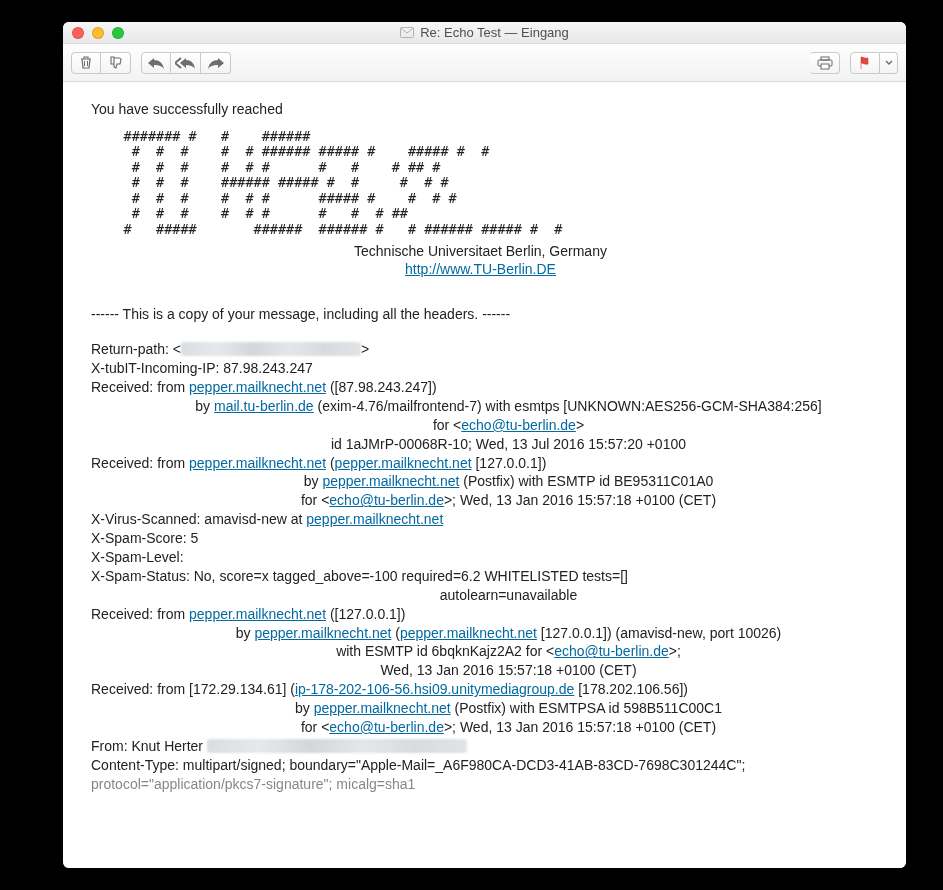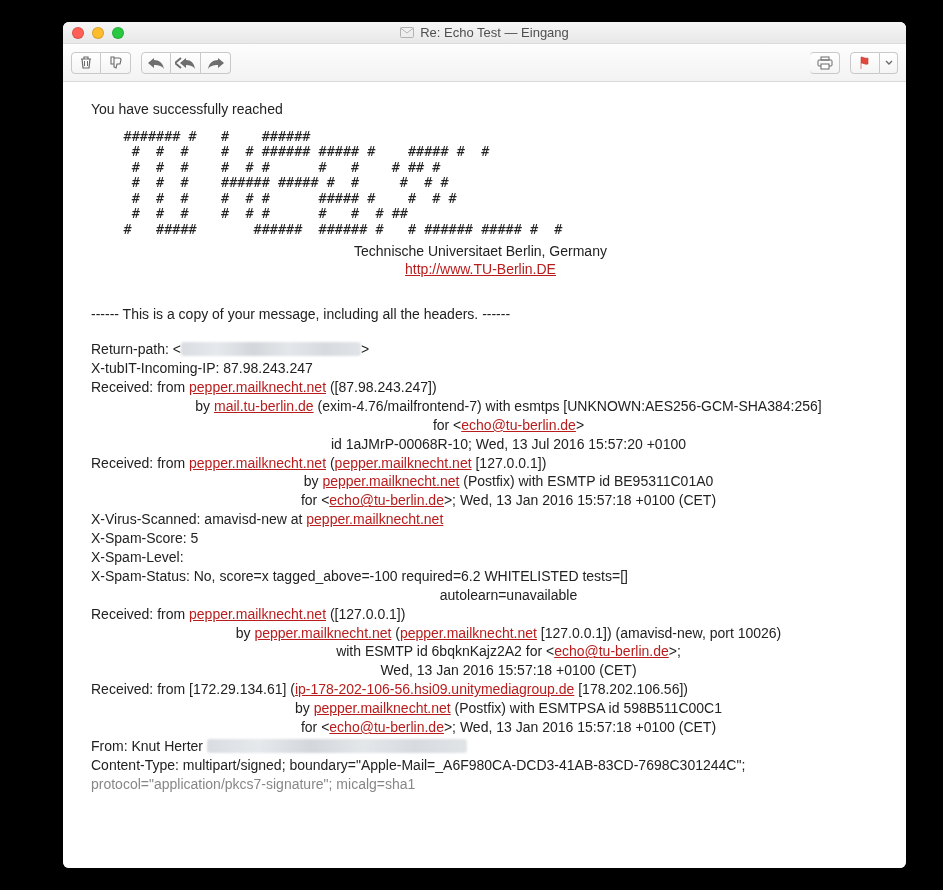--- a/index.html
+++ b/index.html
@@ -59,21 +59,21 @@
     flex: 1; overflow: hidden;
     padding: 18px 36px 0 28px;
     font-family: "Century Gothic", "Avant Garde", Futura, "Trebuchet MS", sans-serif;
     font-size: 14px;
     color: #222;
     line-height: 1.35;
     position: relative;
   }
   .ascii { font-family: "Andale Mono","Menlo",Consolas,monospace; font-size: 13.5px; white-space: pre; line-height: 1.15; margin: 10px 0 4px 0; display:block;}
   .center { text-align: center; }
-  .content a { color: #b91c1c; text-decoration: underline; }
+  .content a { color: #0369a1; text-decoration: underline; }
   .headers { margin-top: 14px; }
   .headers .line { white-space: nowrap; }
   .headers .indent { padding-left: 56px; text-align: center; }
   .intro { margin-bottom: 4px; }
   .sep { margin: 26px 0 16px 0; }
   .blur {
     display: inline-block;
     background: linear-gradient(90deg,#d9dde1 0%, #e6e9ec 20%, #d3d7db 40%, #e4e7ea 60%, #d7dbdf 80%, #e1e4e7 100%);
     border-radius: 3px;
     height: 14px; vertical-align: -2px;

